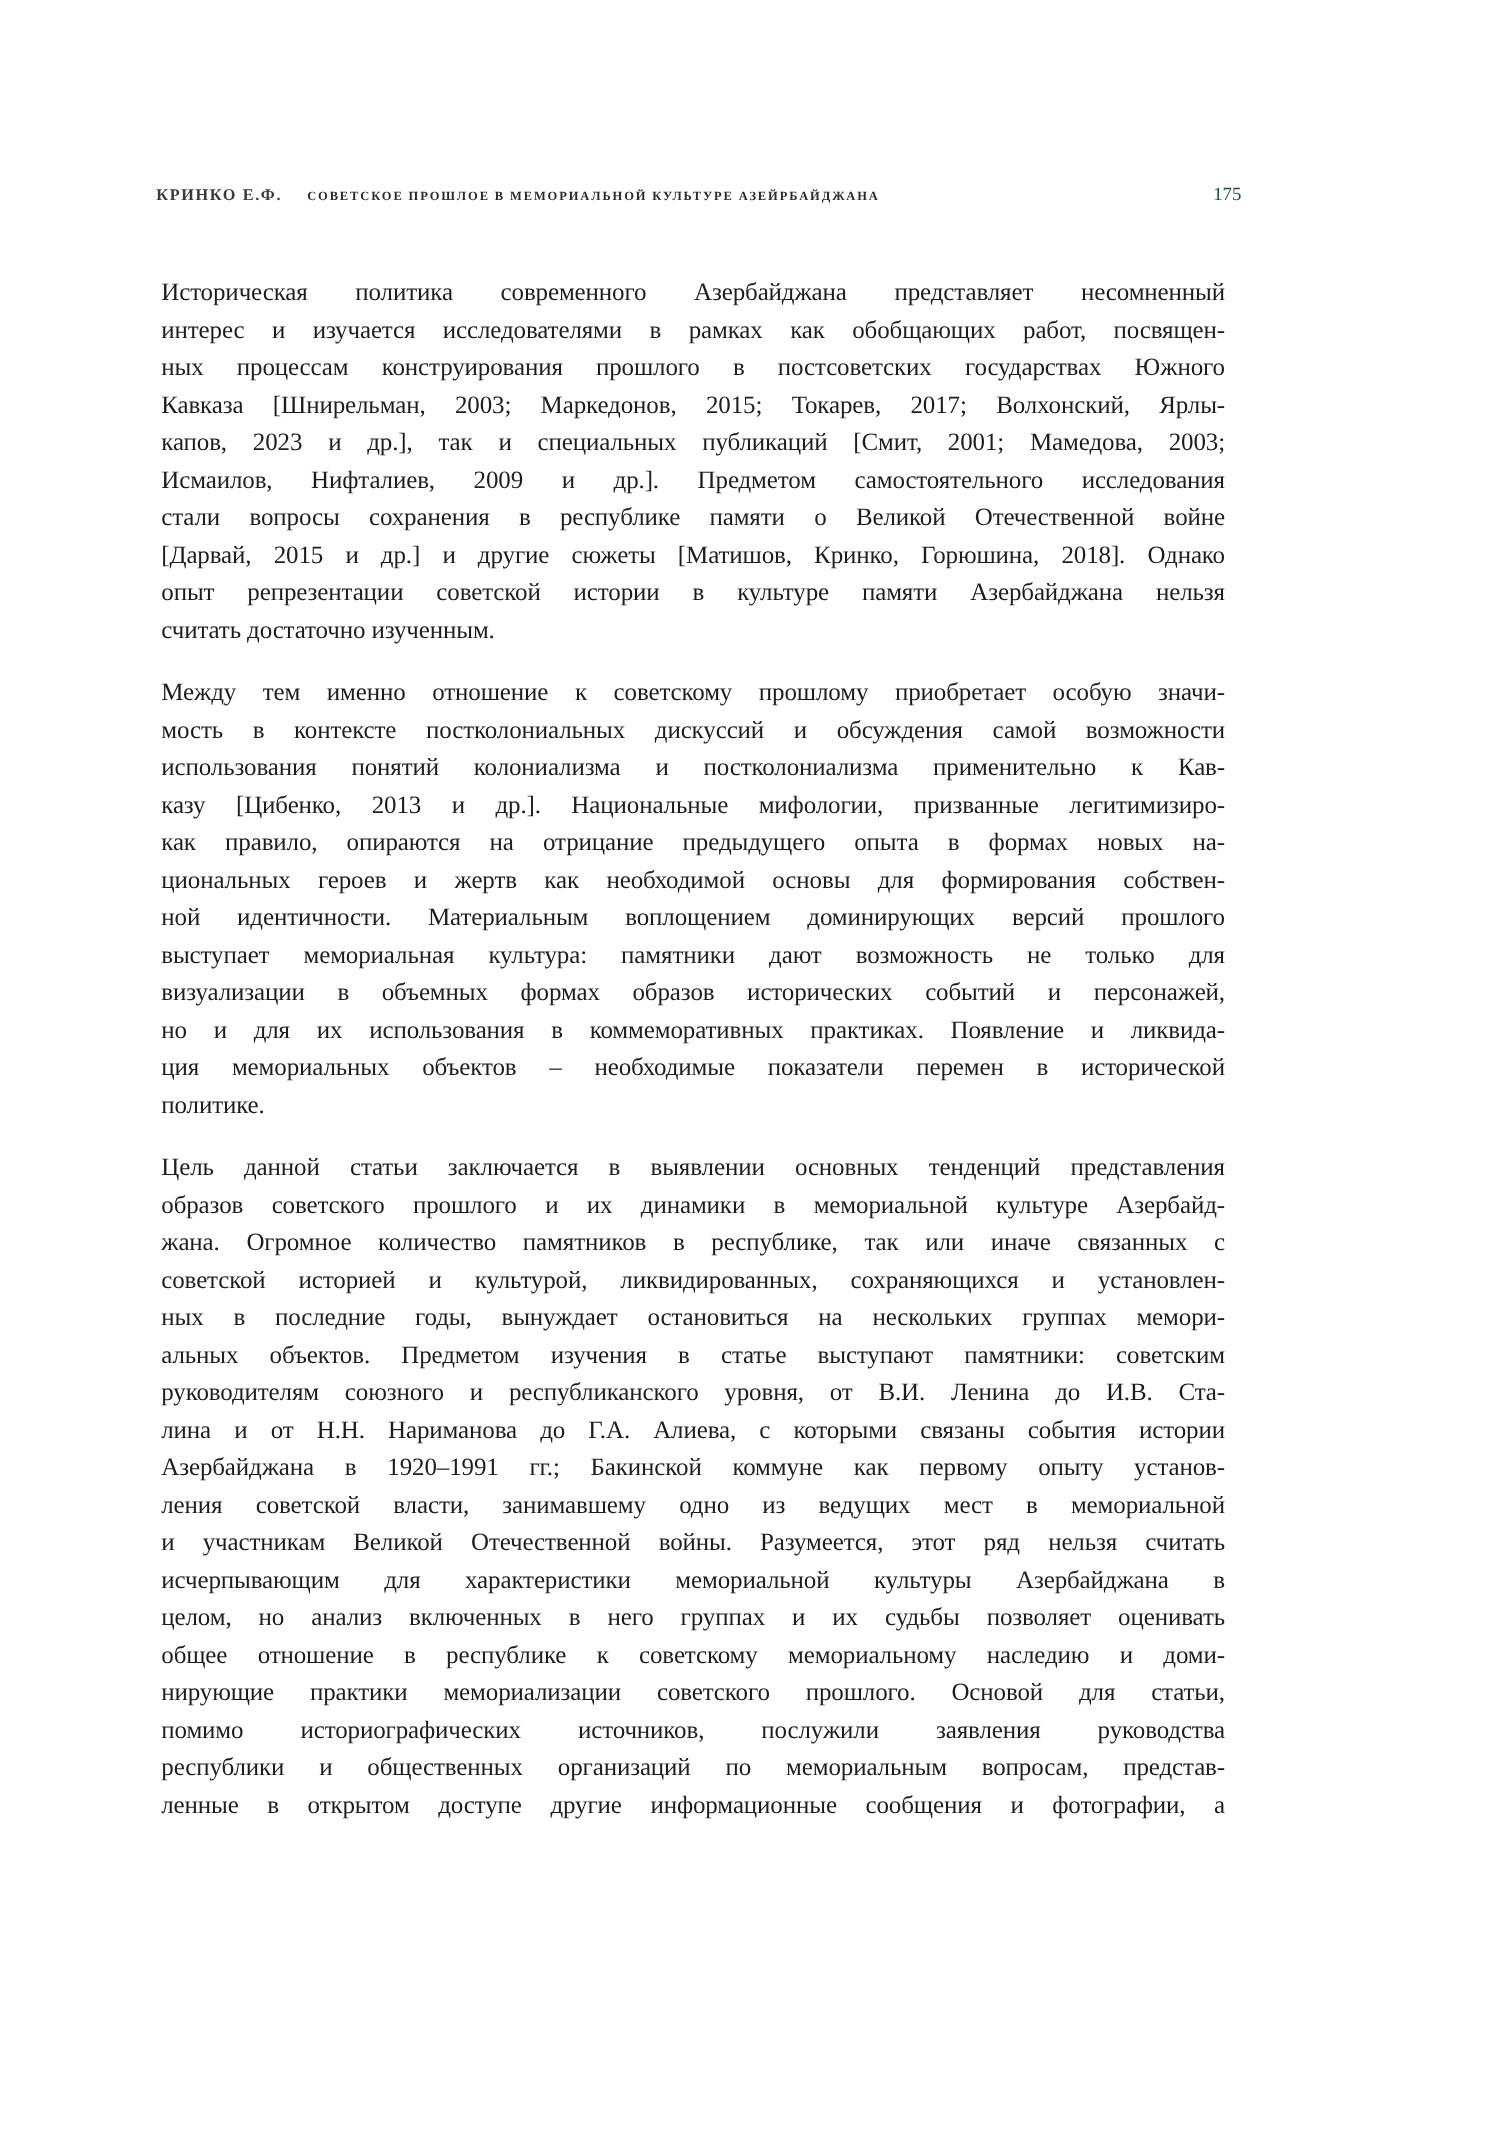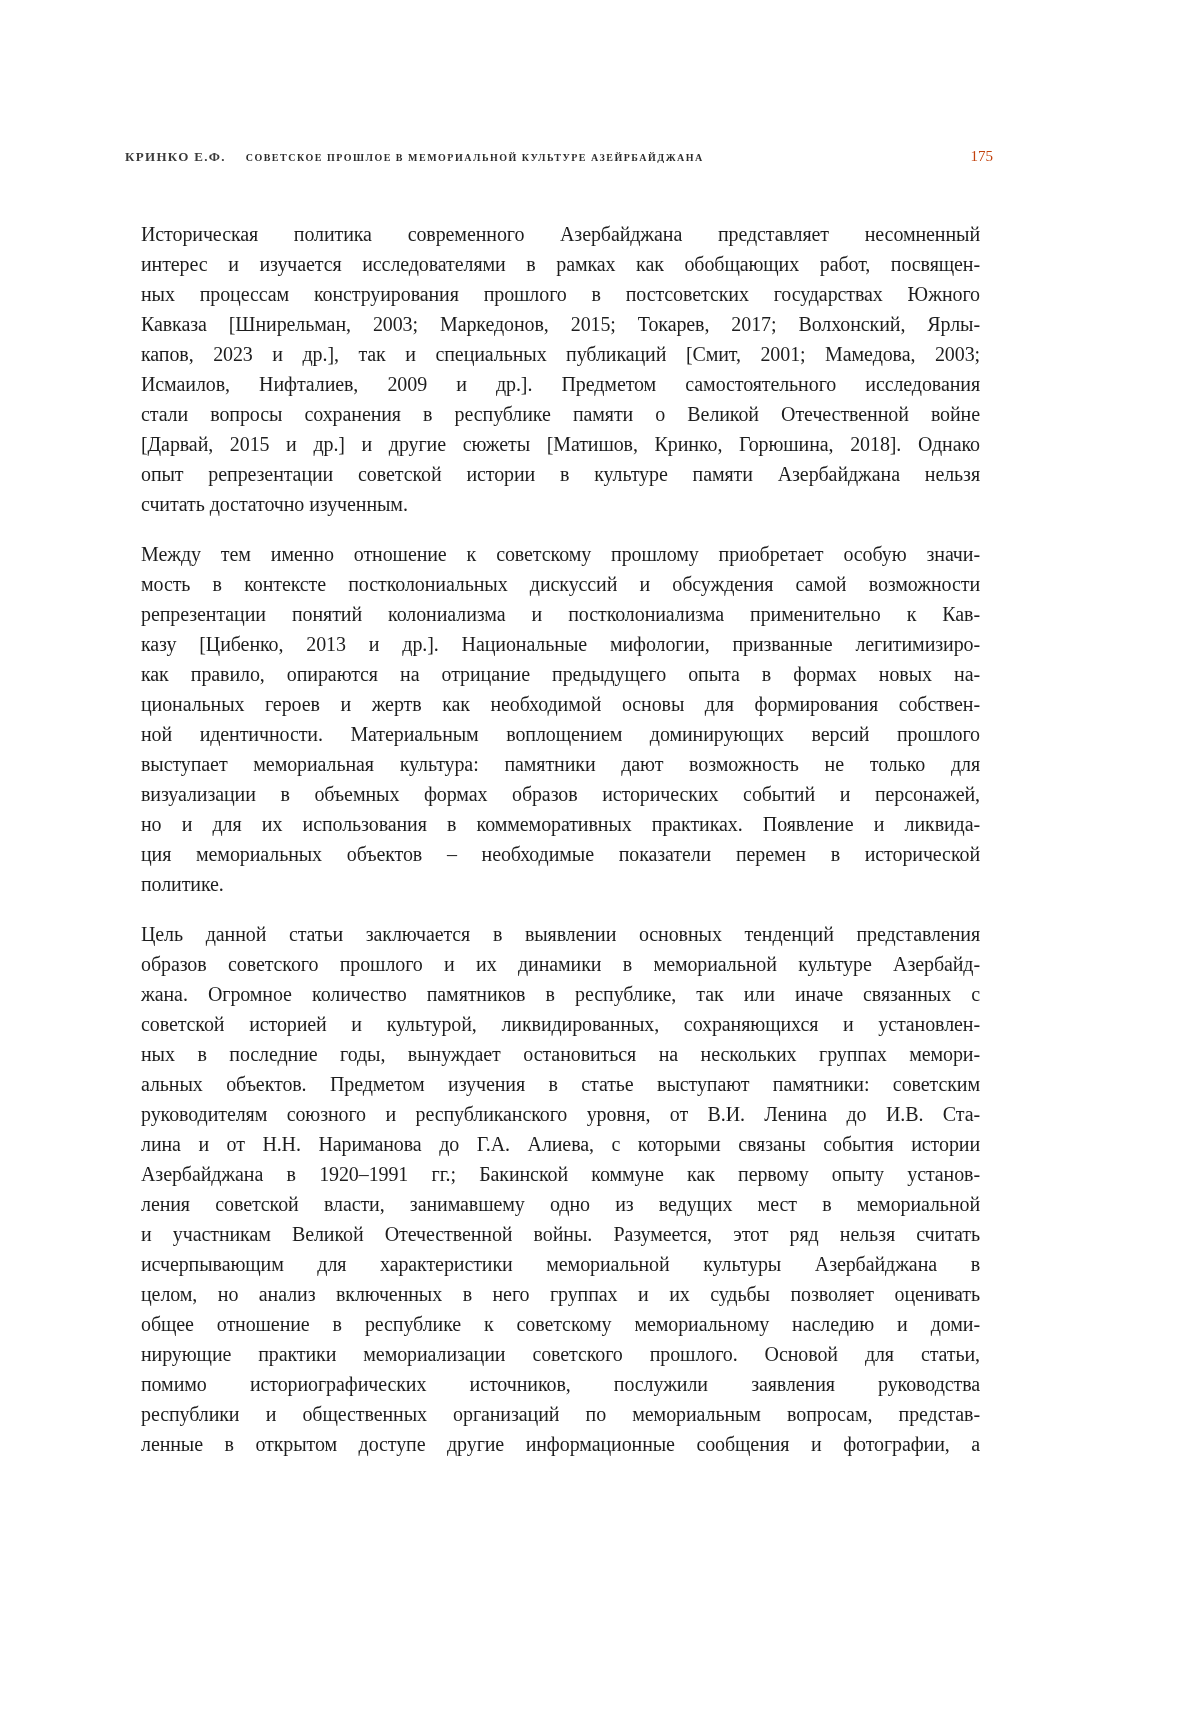--- a/index.html
+++ b/index.html
@@ -40,34 +40,34 @@
   .head-title {
     font-size: 10px;
     font-weight: 700;
     letter-spacing: 1.5px;
     margin-left: 20px;
     color: #2b2b2b;
   }
   .page-number {
     font-size: 15px;
     font-weight: 400;
-    color: #c2410c;
+    color: #14532d;
   }
   .article-body {
     position: absolute;
     top: 219px;
     left: 125px;
     width: 855px;
     color: #1d1d1d;
     font-size: 20px;
     letter-spacing: -0.1px;
     line-height: 30px;
   }
   .paragraph {
-    margin: 0 0 20px 16px;
+    margin: 0 0 20px 4px;
   }
   .line {
     text-align: justify;
     text-align-last: justify;
     white-space: normal;
   }
   .line.last {
     text-align-last: left;
   }
 </style>
@@ -94,21 +94,21 @@
         <div class="line">капов, 2023 и др.], так и специальных публикаций [Смит, 2001; Мамедова, 2003;</div>
         <div class="line">Исмаилов, Нифталиев, 2009 и др.]. Предметом самостоятельного исследования</div>
         <div class="line">стали вопросы сохранения в республике памяти о Великой Отечественной войне</div>
         <div class="line">[Дарвай, 2015 и др.] и другие сюжеты [Матишов, Кринко, Горюшина, 2018]. Однако</div>
         <div class="line">опыт репрезентации советской истории в культуре памяти Азербайджана нельзя</div>
         <div class="line last">считать достаточно изученным.</div>
       </div>
       <div class="paragraph">
         <div class="line">Между тем именно отношение к советскому прошлому приобретает особую значи-</div>
         <div class="line">мость в контексте постколониальных дискуссий и обсуждения самой возможности</div>
-        <div class="line">репрезентации понятий колониализма и постколониализма применительно к Кав-</div>
+        <div class="line">использования понятий колониализма и постколониализма применительно к Кав-</div>
         <div class="line">казу [Цибенко, 2013 и др.]. Национальные мифологии, призванные легитимизиро-</div>
         <div class="line">как правило, опираются на отрицание предыдущего опыта в формах новых на-</div>
         <div class="line">циональных героев и жертв как необходимой основы для формирования собствен-</div>
         <div class="line">ной идентичности. Материальным воплощением доминирующих версий прошлого</div>
         <div class="line">выступает мемориальная культура: памятники дают возможность не только для</div>
         <div class="line">визуализации в объемных формах образов исторических событий и персонажей,</div>
         <div class="line">но и для их использования в коммеморативных практиках. Появление и ликвида-</div>
         <div class="line">ция мемориальных объектов – необходимые показатели перемен в исторической</div>
         <div class="line last">политике.</div>
       </div>

